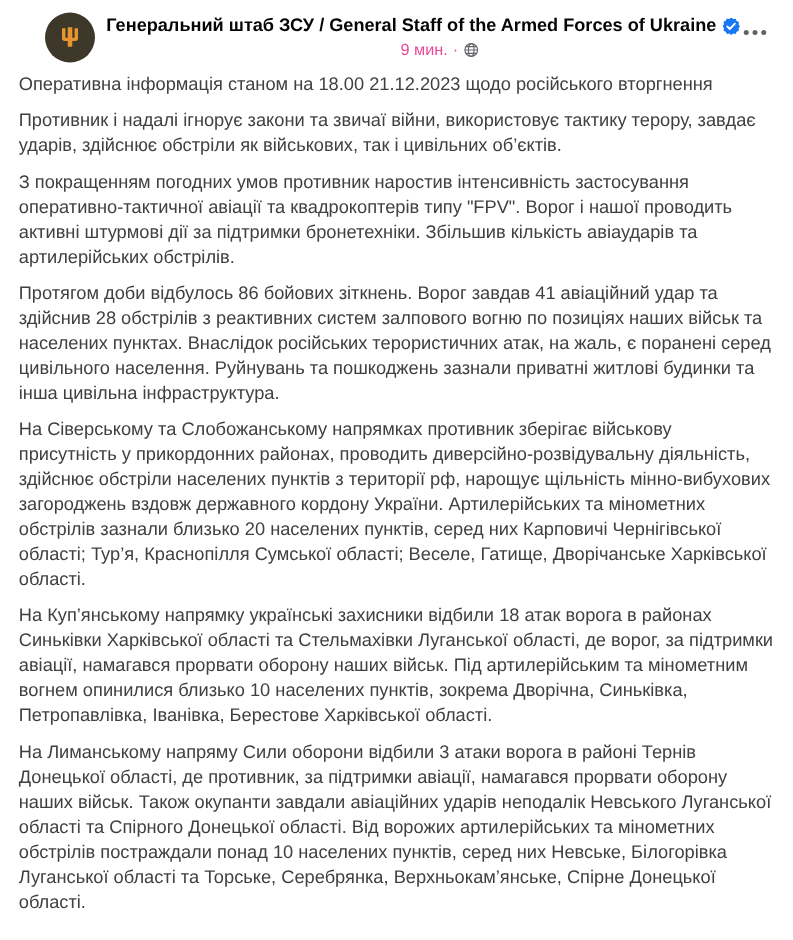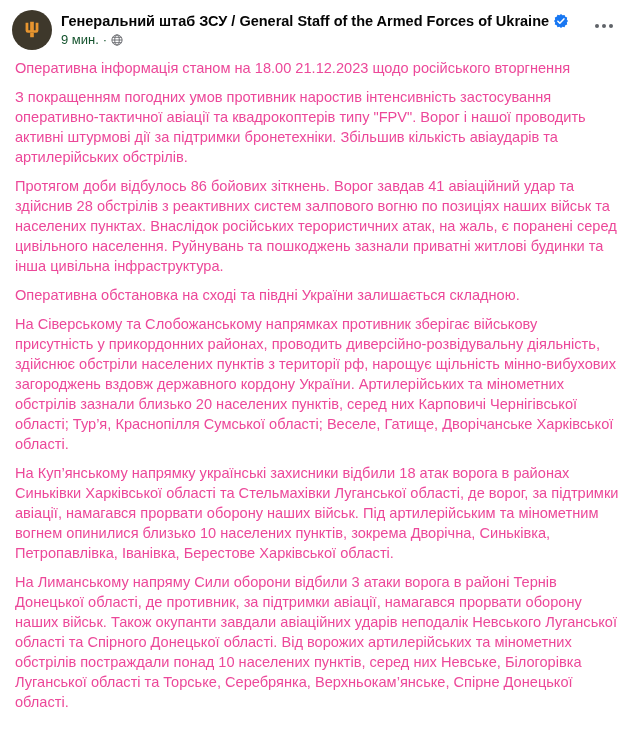--- a/index.html
+++ b/index.html
@@ -17,20 +17,21 @@
     width: 634px;
     background: #ffffff;
     box-sizing: border-box;
   }
   
   .post-header {
     display: flex;
     align-items: flex-start;
     padding: 10px 16px 4px 12px;
     position: relative;
+    margin-left: 24px;
   }
   .avatar {
     width: 40px;
     height: 40px;
     border-radius: 50%;
     background: #3e382b;
     display: flex;
     align-items: center;
     justify-content: center;
     flex-shrink: 0;
@@ -58,24 +59,25 @@
   .verified {
     width: 14px;
     height: 14px;
     flex-shrink: 0;
     display: inline-block;
   }
   .meta-row {
     display: flex;
     align-items: center;
     gap: 4px;
-    color: #14532d;
+    color: #ec4899;
     font-size: 13px;
     line-height: 16px;
     margin-top: 2px;
+    justify-content: center;
   }
   .globe {
     width: 12px;
     height: 12px;
     display: inline-block;
   }
   .more-button {
     position: absolute;
     right: 14px;
     top: 14px;
@@ -95,21 +97,21 @@
     background: #5f6368;
   }
   
   .post-body {
     padding: 4px 15px 8px 15px;
   }
   .post-paragraph {
     margin: 0 0 9px 0;
     font-size: 14.6px;
     line-height: 20px;
-    color: #ec4899;
+    color: #404040;
     word-wrap: break-word;
   }
   .post-paragraph:last-child {
     margin-bottom: 4px;
   }
 </style>
 </head>
 <body>
 
 <div class="post">
@@ -157,21 +159,21 @@
     <div class="more-button">
       <span class="dot"></span>
       <span class="dot"></span>
       <span class="dot"></span>
     </div>
 
   </div>
 
   <div class="post-body">
       <p class="post-paragraph">Оперативна інформація станом на 18.00 21.12.2023 щодо російського вторгнення</p>
+      <p class="post-paragraph">Противник і надалі ігнорує закони та звичаї війни, використовує тактику терору, завдає ударів, здійснює обстріли як військових, так і цивільних об’єктів.</p>
       <p class="post-paragraph">З покращенням погодних умов противник наростив інтенсивність застосування оперативно-тактичної авіації та квадрокоптерів типу "FPV". Ворог і нашої проводить активні штурмові дії за підтримки бронетехніки. Збільшив кількість авіаударів та артилерійських обстрілів.</p>
       <p class="post-paragraph">Протягом доби відбулось 86 бойових зіткнень. Ворог завдав 41 авіаційний удар та здійснив 28 обстрілів з реактивних систем залпового вогню по позиціях наших військ та населених пунктах. Внаслідок російських терористичних атак, на жаль, є поранені серед цивільного населення. Руйнувань та пошкоджень зазнали приватні житлові будинки та інша цивільна інфраструктура.</p>
-      <p class="post-paragraph">Оперативна обстановка на сході та півдні України залишається складною.</p>
       <p class="post-paragraph">На Сіверському та Слобожанському напрямках противник зберігає військову присутність у прикордонних районах, проводить диверсійно-розвідувальну діяльність, здійснює обстріли населених пунктів з території рф, нарощує щільність мінно-вибухових загороджень вздовж державного кордону України. Артилерійських та мінометних обстрілів зазнали близько 20 населених пунктів, серед них Карповичі Чернігівської області; Тур’я, Краснопілля Сумської області; Веселе, Гатище, Дворічанське Харківської області.</p>
       <p class="post-paragraph">На Куп’янському напрямку українські захисники відбили 18 атак ворога в районах Синьківки Харківської області та Стельмахівки Луганської області, де ворог, за підтримки авіації, намагався прорвати оборону наших військ. Під артилерійським та мінометним вогнем опинилися близько 10 населених пунктів, зокрема Дворічна, Синьківка, Петропавлівка, Іванівка, Берестове Харківської області.</p>
       <p class="post-paragraph">На Лиманському напряму Сили оборони відбили 3 атаки ворога в районі Тернів Донецької області, де противник, за підтримки авіації, намагався прорвати оборону наших військ. Також окупанти завдали авіаційних ударів неподалік Невського Луганської області та Спірного Донецької області. Від ворожих артилерійських та мінометних обстрілів постраждали понад 10 населених пунктів, серед них Невське, Білогорівка Луганської області та Торське, Серебрянка, Верхньокам’янське, Спірне Донецької області.</p>
     </div>
 
 </div>
 
 </body></html>

